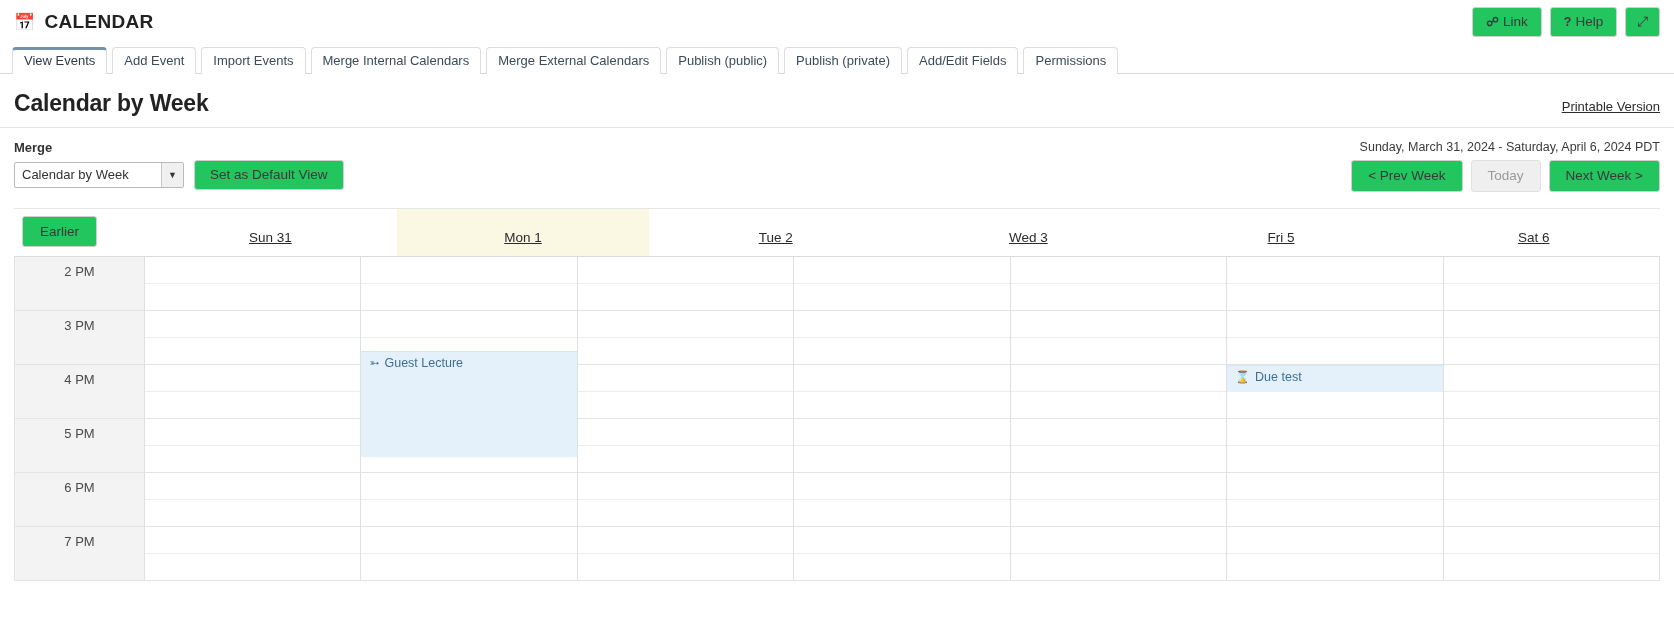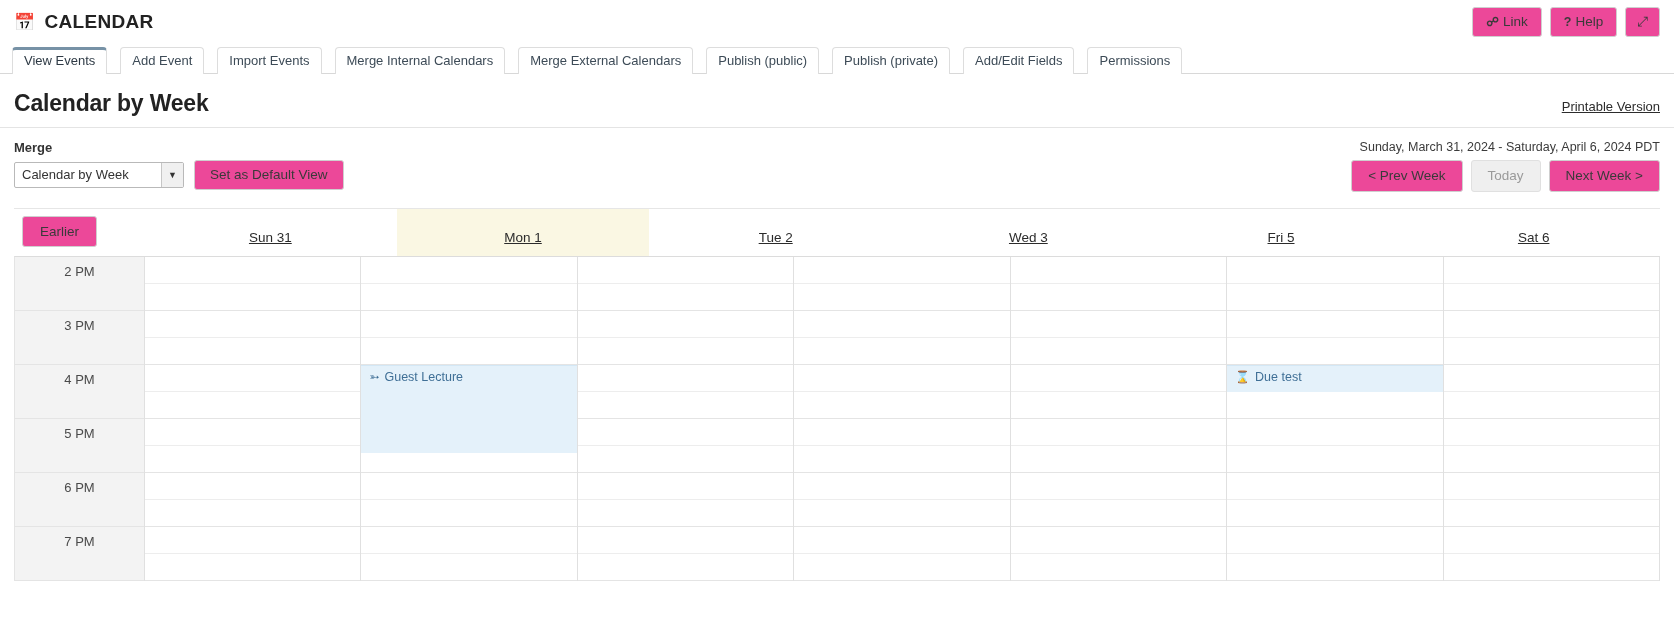--- a/index.html
+++ b/index.html
@@ -35,36 +35,36 @@
     position: absolute;
     right: 14px;
     top: 7px;
     display: flex;
     gap: 8px;
   }
   .btn {
     font-family: "Liberation Sans", sans-serif;
     font-size: 13.5px;
     color: #3a3a3a;
-    background: #ec4899;
+    background: #22c55e;
     border: 1px solid #cfcfcf;
     border-radius: 3px;
     padding: 6px 13px;
     cursor: pointer;
     line-height: 1.15;
     white-space: nowrap;
   }
   .btn .bicon { font-weight: bold; margin-right: 4px; font-size: 12.5px; }
   .btn-icon-only { padding: 6px 11px; }
 
   
   .tabbar {
     display: flex;
     align-items: flex-end;
-    gap: 13px;
+    gap: 5px;
     padding: 0 12px;
     height: 30px;
     border-bottom: 1px solid #d8d8d8;
     position: relative;
   }
   .tab {
     font-size: 13px;
     color: #3d4b57;
     background: #ffffff;
     border: 1px solid #dddddd;
@@ -373,21 +373,21 @@
       <div class="half-cell"></div>
         <div class="half-cell hour-line"></div>
       <div class="half-cell"></div>
         <div class="half-cell hour-line"></div>
       <div class="half-cell"></div>
         <div class="half-cell hour-line"></div>
       <div class="half-cell"></div>
         <div class="half-cell hour-line"></div>
       <div class="half-cell"></div>
         <div class="half-cell hour-line"></div>
-      <div class="event" id="ev0" style="top: 108px; height: 88px;">
+      <div class="event" id="ev0" style="top: 94px; height: 106px;">
         <span class="eicon">➳</span><span class="event-title">Guest Lecture</span>
       </div>
     </div>
 
     <div class="day-col">
       <div class="half-cell"></div>
         <div class="half-cell hour-line"></div>
       <div class="half-cell"></div>
         <div class="half-cell hour-line"></div>
       <div class="half-cell"></div>

